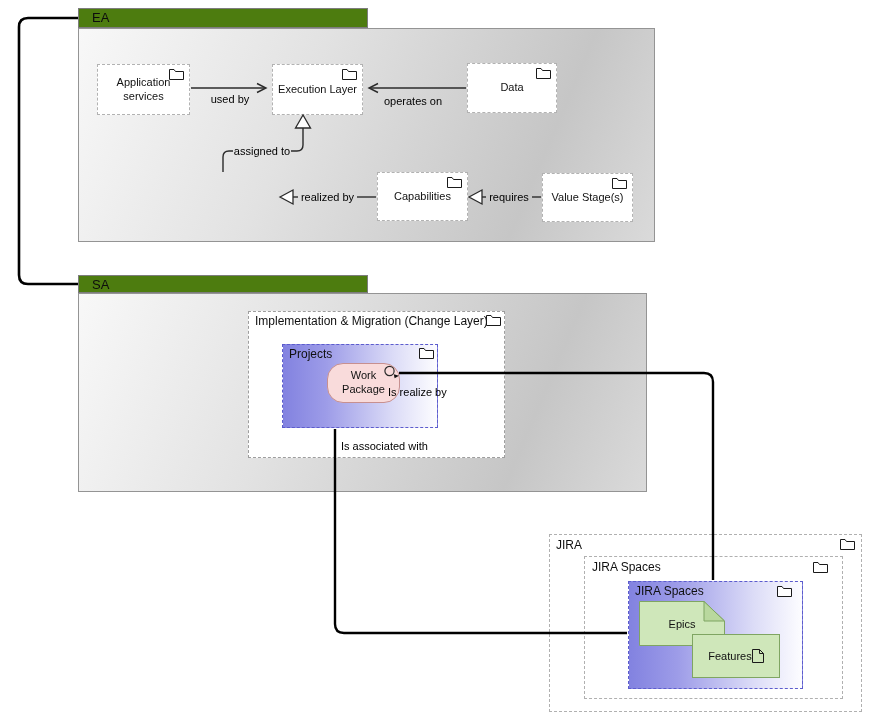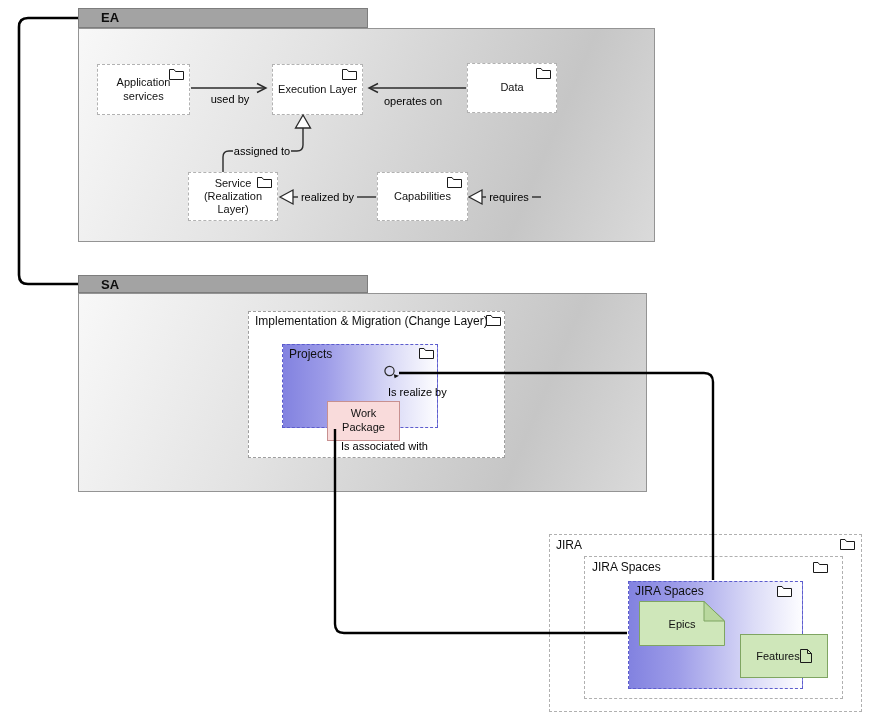--- a/index.html
+++ b/index.html
@@ -2,22 +2,22 @@
 <html><head>
 <meta charset="utf-8">
 <style>
   html,body{margin:0;padding:0;background:#fff;}
   .canvas{
     position:relative;width:870px;height:720px;background:#fff;overflow:hidden;
     font-family:"Liberation Sans", sans-serif;color:#111;
   }
   
   .pkg-tab{
-    position:absolute;background:#a3a3a3;border:1px solid #7d7d7d;box-sizing:border-box;
-    font-size:13px;font-weight:bold;color:#0d0d0d;padding:1px 0 0 22px;line-height:16px;
+    position:absolute;background:#4d7c0f;border:1px solid #7d7d7d;box-sizing:border-box;
+    font-size:13px;font-weight:normal;color:#0d0d0d;padding:1px 0 0 13px;line-height:16px;
   }
   .pkg-body{
     position:absolute;box-sizing:border-box;border:1px solid #949494;
     background:linear-gradient(113deg,#f8f8f8 0%,#e2e2e2 38%,#c6c6c6 78%,#dadada 100%);
   }
   
   .node{
     position:absolute;box-sizing:border-box;background:#fff;border:1px dashed #b2b2b2;
     display:flex;align-items:center;justify-content:center;text-align:center;
     font-size:11px;line-height:1.2;padding:2px 6px;
@@ -29,28 +29,28 @@
   .frame.transparent{background:transparent;}
   .frame-label{position:absolute;font-size:12px;color:#101010;white-space:nowrap;}
   
   .blue-box{
     position:absolute;box-sizing:border-box;border:1px dashed #5c5ccd;
     background:linear-gradient(90deg,#8282e0 0%,#9d9ce8 28%,#dcdcf7 72%,#fdfdff 100%);
   }
   
   .wp{
     position:absolute;box-sizing:border-box;background:#f9dbdb;border:1px solid #c兒;
-    border:1px solid #c79090;border-radius:0;
+    border:1px solid #c79090;border-radius:16px;
     display:flex;align-items:center;justify-content:center;text-align:center;
-    font-size:11px;line-height:1.25;margin-top:38px;
+    font-size:11px;line-height:1.25;
   }
   
   .green-box{
     position:absolute;box-sizing:border-box;background:#cfe7ba;border:1px solid #7fa562;
-    display:flex;align-items:center;justify-content:center;font-size:11px;margin-left:48px;
+    display:flex;align-items:center;justify-content:center;font-size:11px;
   }
   .shape-label{position:absolute;display:flex;align-items:center;justify-content:center;
     font-size:11px;}
   
   .rel-label{position:absolute;font-size:11px;font-weight:normal;color:#000;text-align:center;}
   .rel-label.left{text-align:left;}
   
   .overlay{position:absolute;left:0;top:0;z-index:50;pointer-events:none;}
 </style>
 </head>
@@ -77,34 +77,34 @@
     </svg>
   </div>
 
   <div class="node" style="left:467px;top:63px;width:90px;height:50px">
     <span>Data</span>
     <svg class="corner-icon" width="15" height="11" viewBox="0 0 15 11">
       <path d="M0.5,10.5 V0.5 H5 L6.5,2.5 H14.5 V10.5 Z" fill="#fff" stroke="#1a1a1a"></path>
     </svg>
   </div>
 
-  <div class="node" style="left:188px;top:172px;width:90px;height:49px">
-    <span style="max-width:74px">Service (Realization Layer)</span>
-    <svg class="corner-icon" width="15" height="11" viewBox="0 0 15 11">
-      <path d="M0.5,10.5 V0.5 H5 L6.5,2.5 H14.5 V10.5 Z" fill="#fff" stroke="#1a1a1a"></path>
-    </svg>
-  </div>
 
   <div class="node" style="left:377px;top:172px;width:91px;height:49px">
     <span class="nowrap">Capabilities</span>
     <svg class="corner-icon" width="15" height="11" viewBox="0 0 15 11">
       <path d="M0.5,10.5 V0.5 H5 L6.5,2.5 H14.5 V10.5 Z" fill="#fff" stroke="#1a1a1a"></path>
     </svg>
   </div>
 
+  <div class="node" style="left:542px;top:173px;width:91px;height:49px">
+    <span class="nowrap">Value Stage(s)</span>
+    <svg class="corner-icon" width="15" height="11" viewBox="0 0 15 11">
+      <path d="M0.5,10.5 V0.5 H5 L6.5,2.5 H14.5 V10.5 Z" fill="#fff" stroke="#1a1a1a"></path>
+    </svg>
+  </div>
 
   <div class="rel-label" style="left:196px;top:93px;width:68px">used by</div>
   <div class="rel-label" style="left:376px;top:95px;width:74px">operates on</div>
   <div class="rel-label" style="left:233px;top:145px;width:58px">assigned to</div>
   <div class="rel-label" style="left:299px;top:191px;width:57px">realized by</div>
   <div class="rel-label" style="left:487px;top:191px;width:44px">requires</div>
 
   <div class="pkg-tab" style="left:78px;top:275px;width:290px;height:18px">
     <span>SA</span>
   </div>

